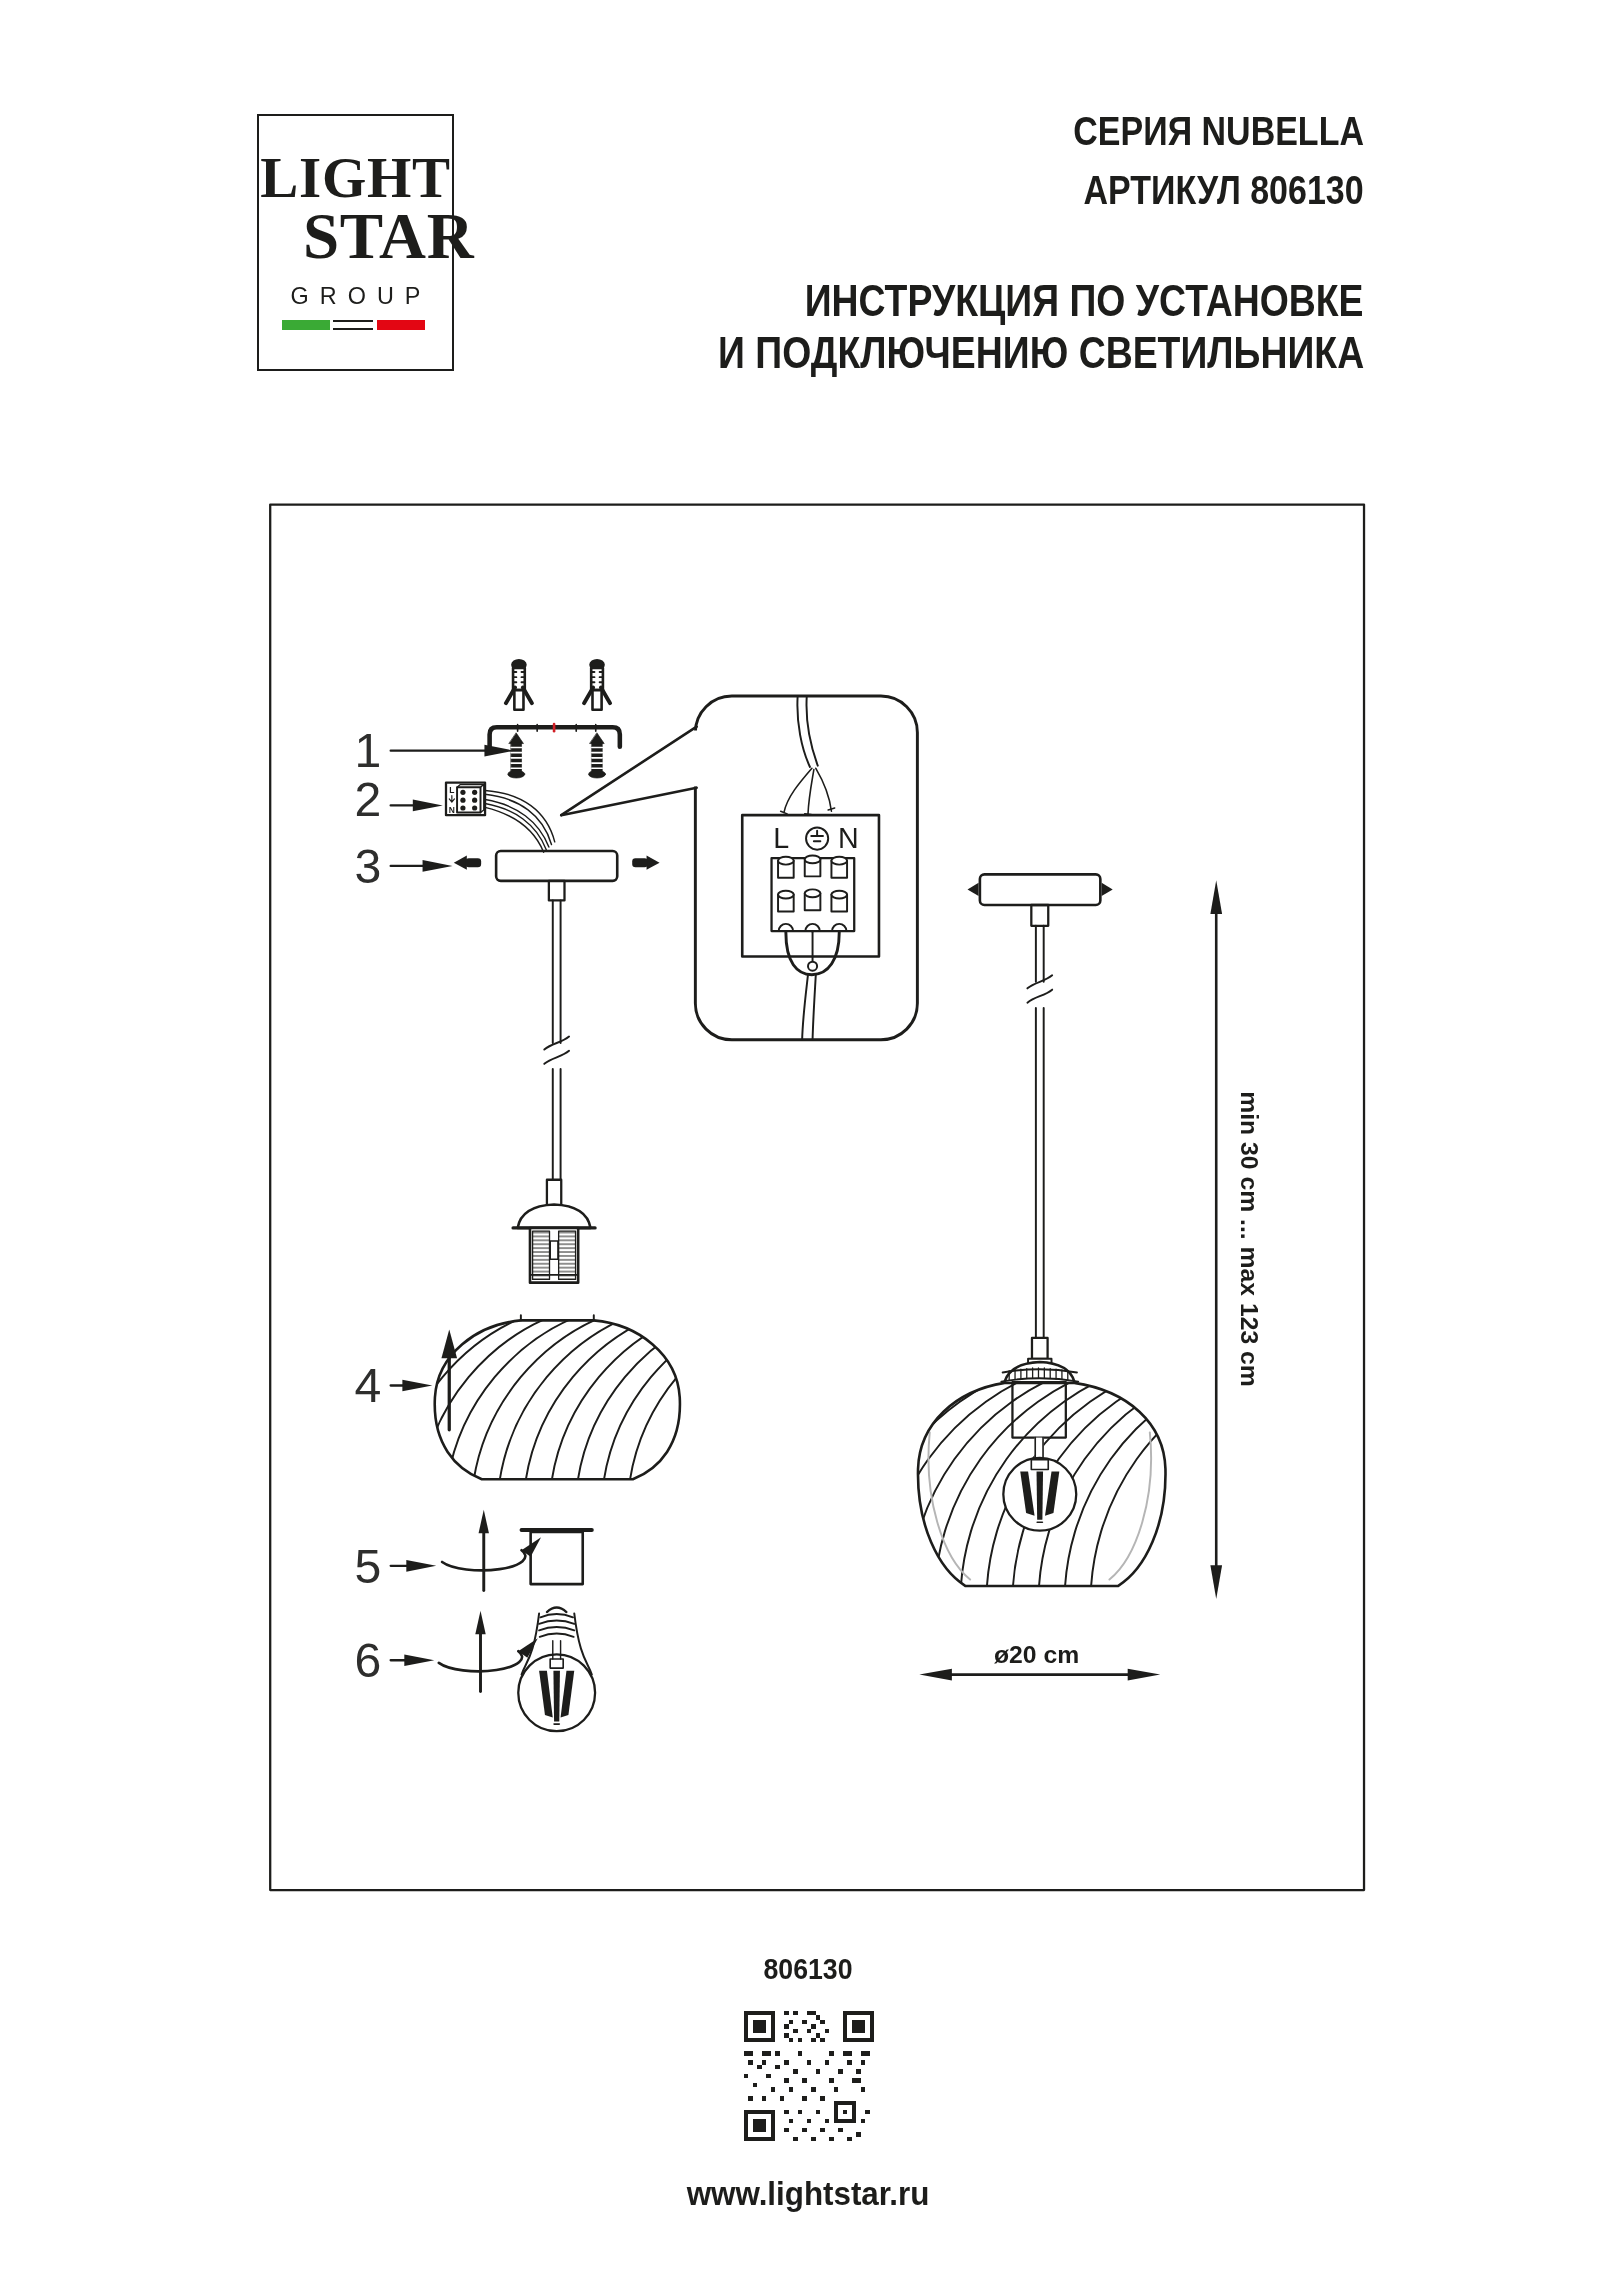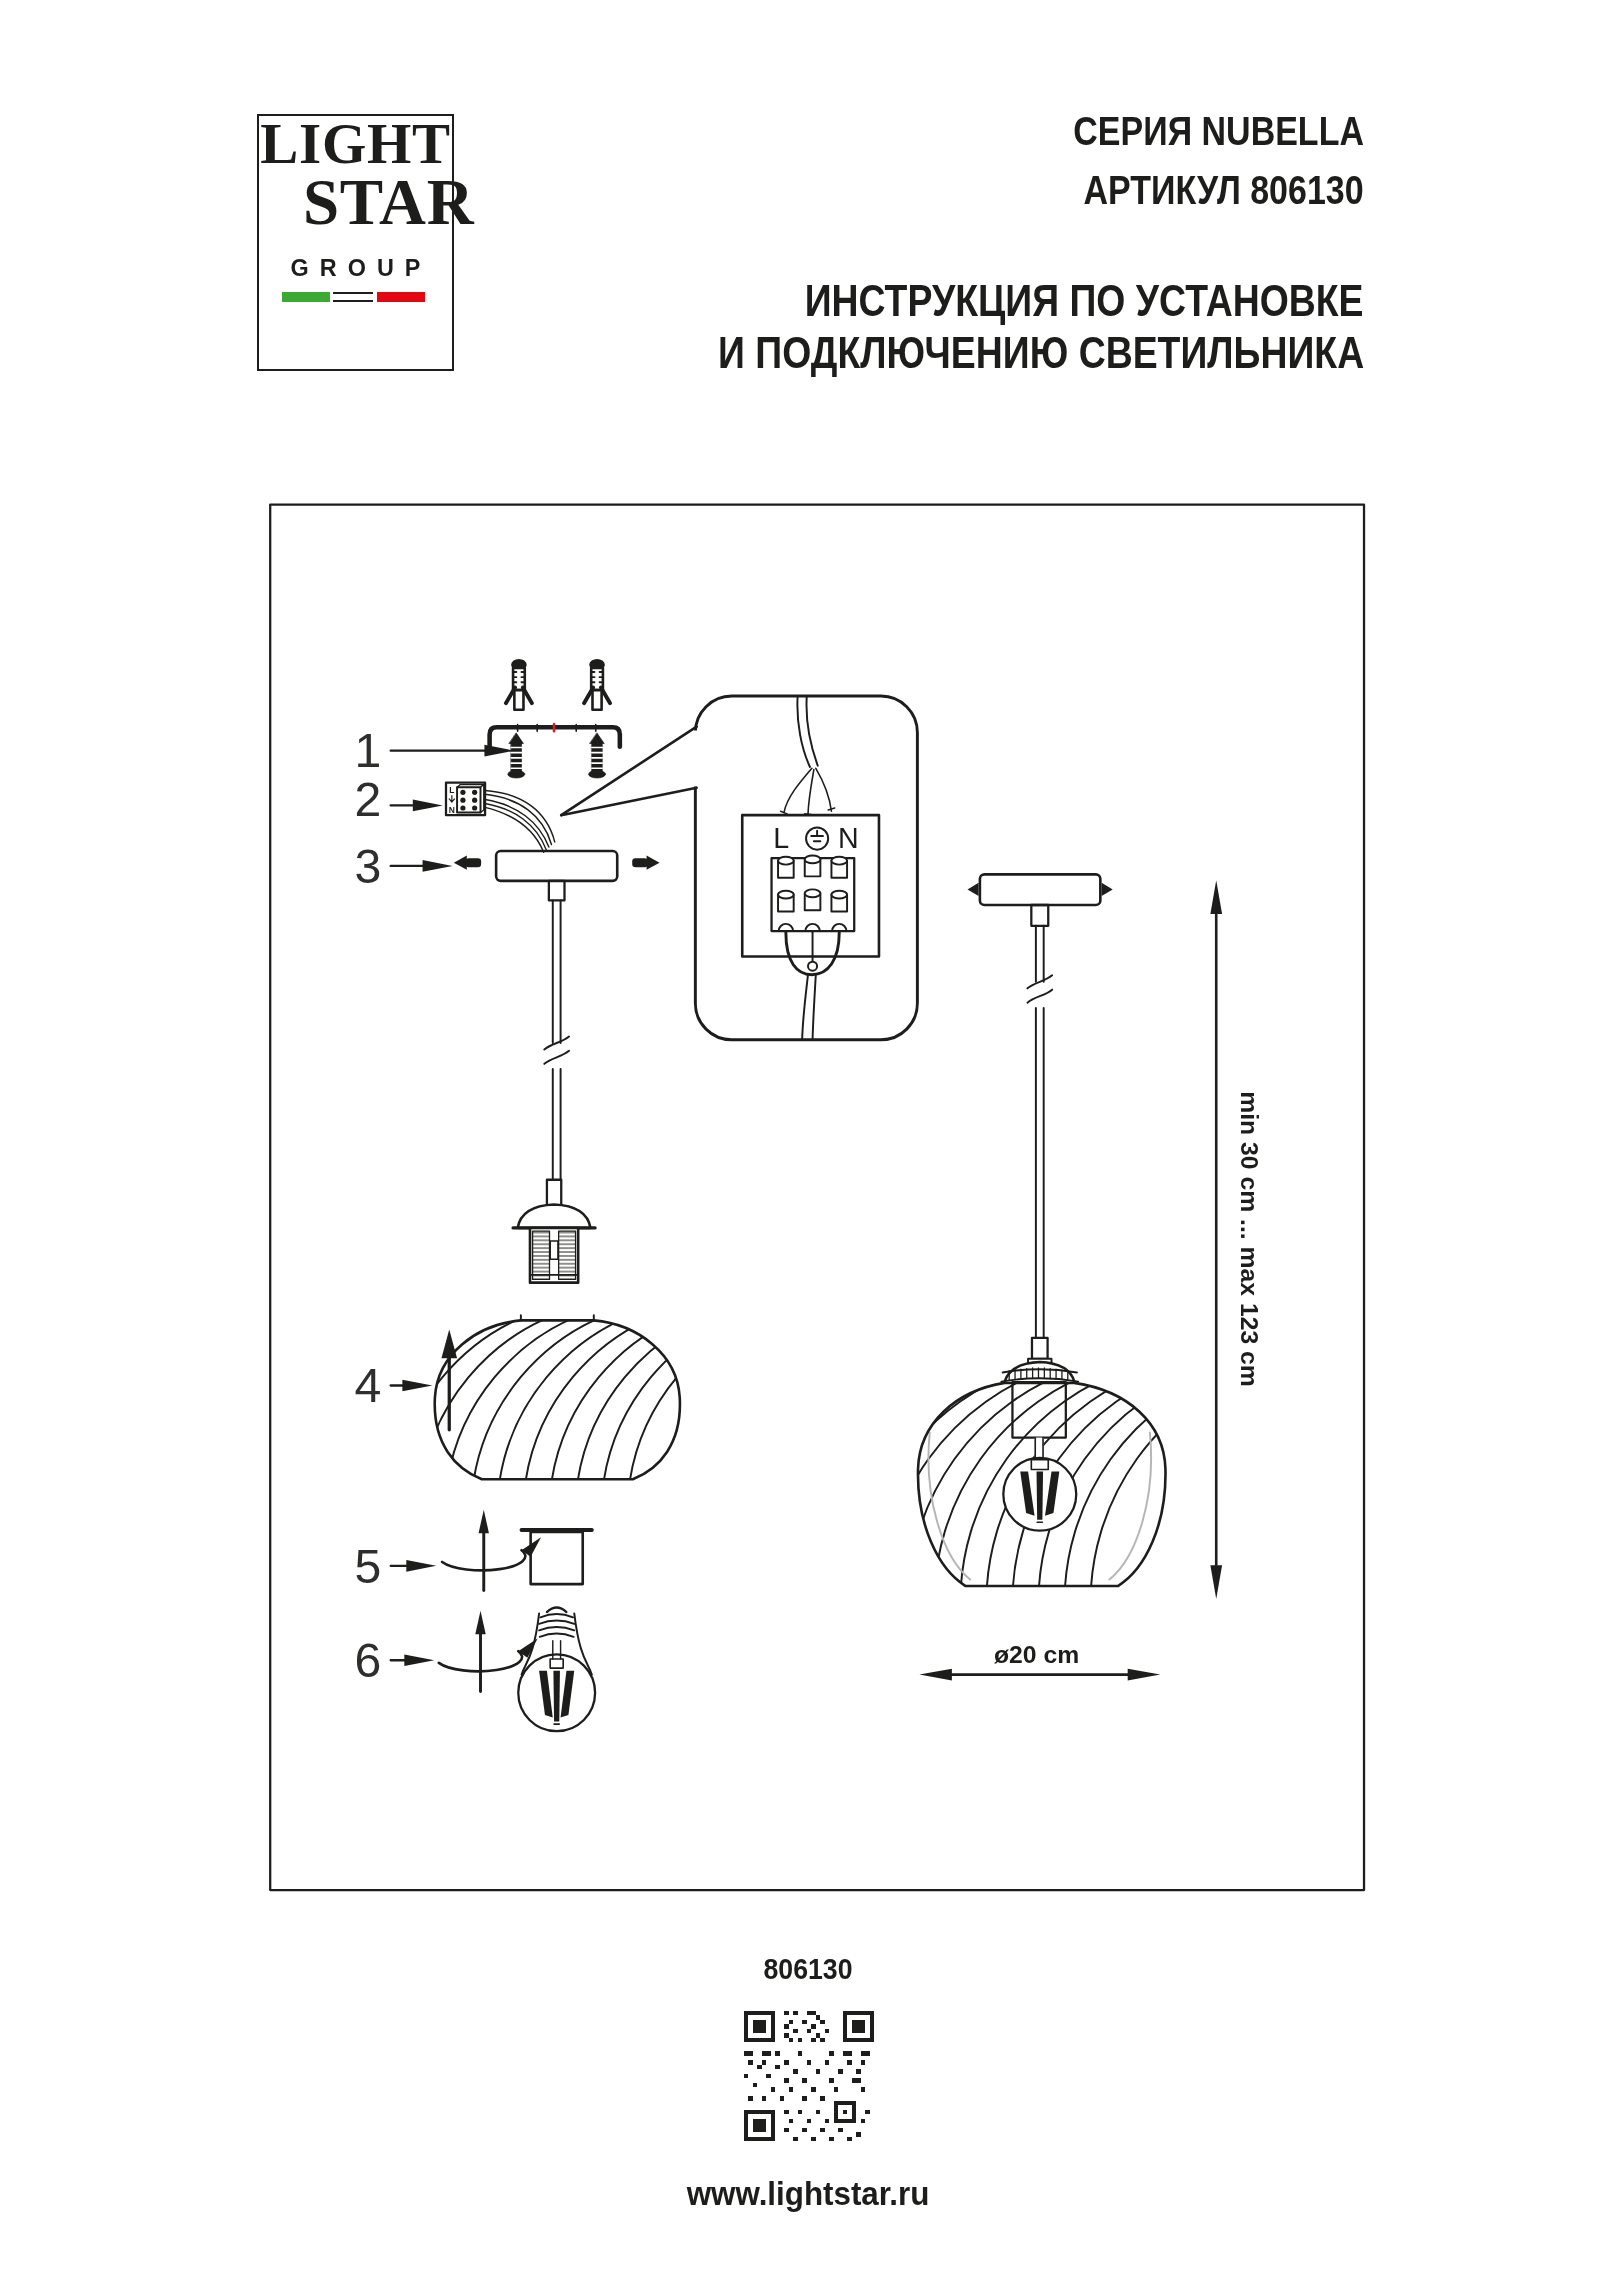--- a/index.html
+++ b/index.html
@@ -2,23 +2,23 @@
 <html style="font-size:10.4px"><head>
 <meta charset="utf-8">
 <style>
   html,body{margin:0;padding:0;background:#e8e8e8;}
   .page{position:relative;width:1616px;height:2284px;background:#ffffff;overflow:hidden;
         font-family:"Liberation Sans",sans-serif;color:#1d1d1b;}
   .abs{position:absolute;}
 
   
   .logo-box{left:257px;top:114px;width:197px;height:257px;border:2.6px solid #1d1d1b;box-sizing:border-box;text-align:center;}
-  .logo-light{font-family:"Liberation Serif",serif;font-weight:bold;font-size:57px;line-height:55px;letter-spacing:0.7px;}
+  .logo-light{margin-top:34px;font-family:"Liberation Serif",serif;font-weight:bold;font-size:57px;line-height:55px;letter-spacing:0.7px;}
   .logo-star{font-family:"Liberation Serif",serif;font-weight:bold;font-size:65px;line-height:63px;letter-spacing:0.7px;padding-left:44px;}
-  .logo-group{margin-top:21px;font-size:23.4px;letter-spacing:11px;text-indent:11px;font-weight:700;}
+  .logo-group{margin-top:15px;font-size:23.4px;letter-spacing:11px;text-indent:11px;font-weight:400;}
   .logo-flag{margin:10.4px auto 0;width:148px;height:9.8px;display:flex;}
   .flag-seg{height:100%;}
   .flag-green{width:48px;background:#3aaa35;margin-right:3.9px;}
   .flag-white{width:40px;background:#ffffff;border-top:2px solid #1d1d1b;border-bottom:2px solid #1d1d1b;box-sizing:border-box;margin-right:3.9px;}
   .flag-red{width:48px;background:#e30613;}
 
   
   .hdr{right:252px;text-align:right;font-weight:bold;white-space:nowrap;
        transform:scaleX(0.85);transform-origin:100% 50%;}
   .hdr-series{top:109px;font-size:40px;}

